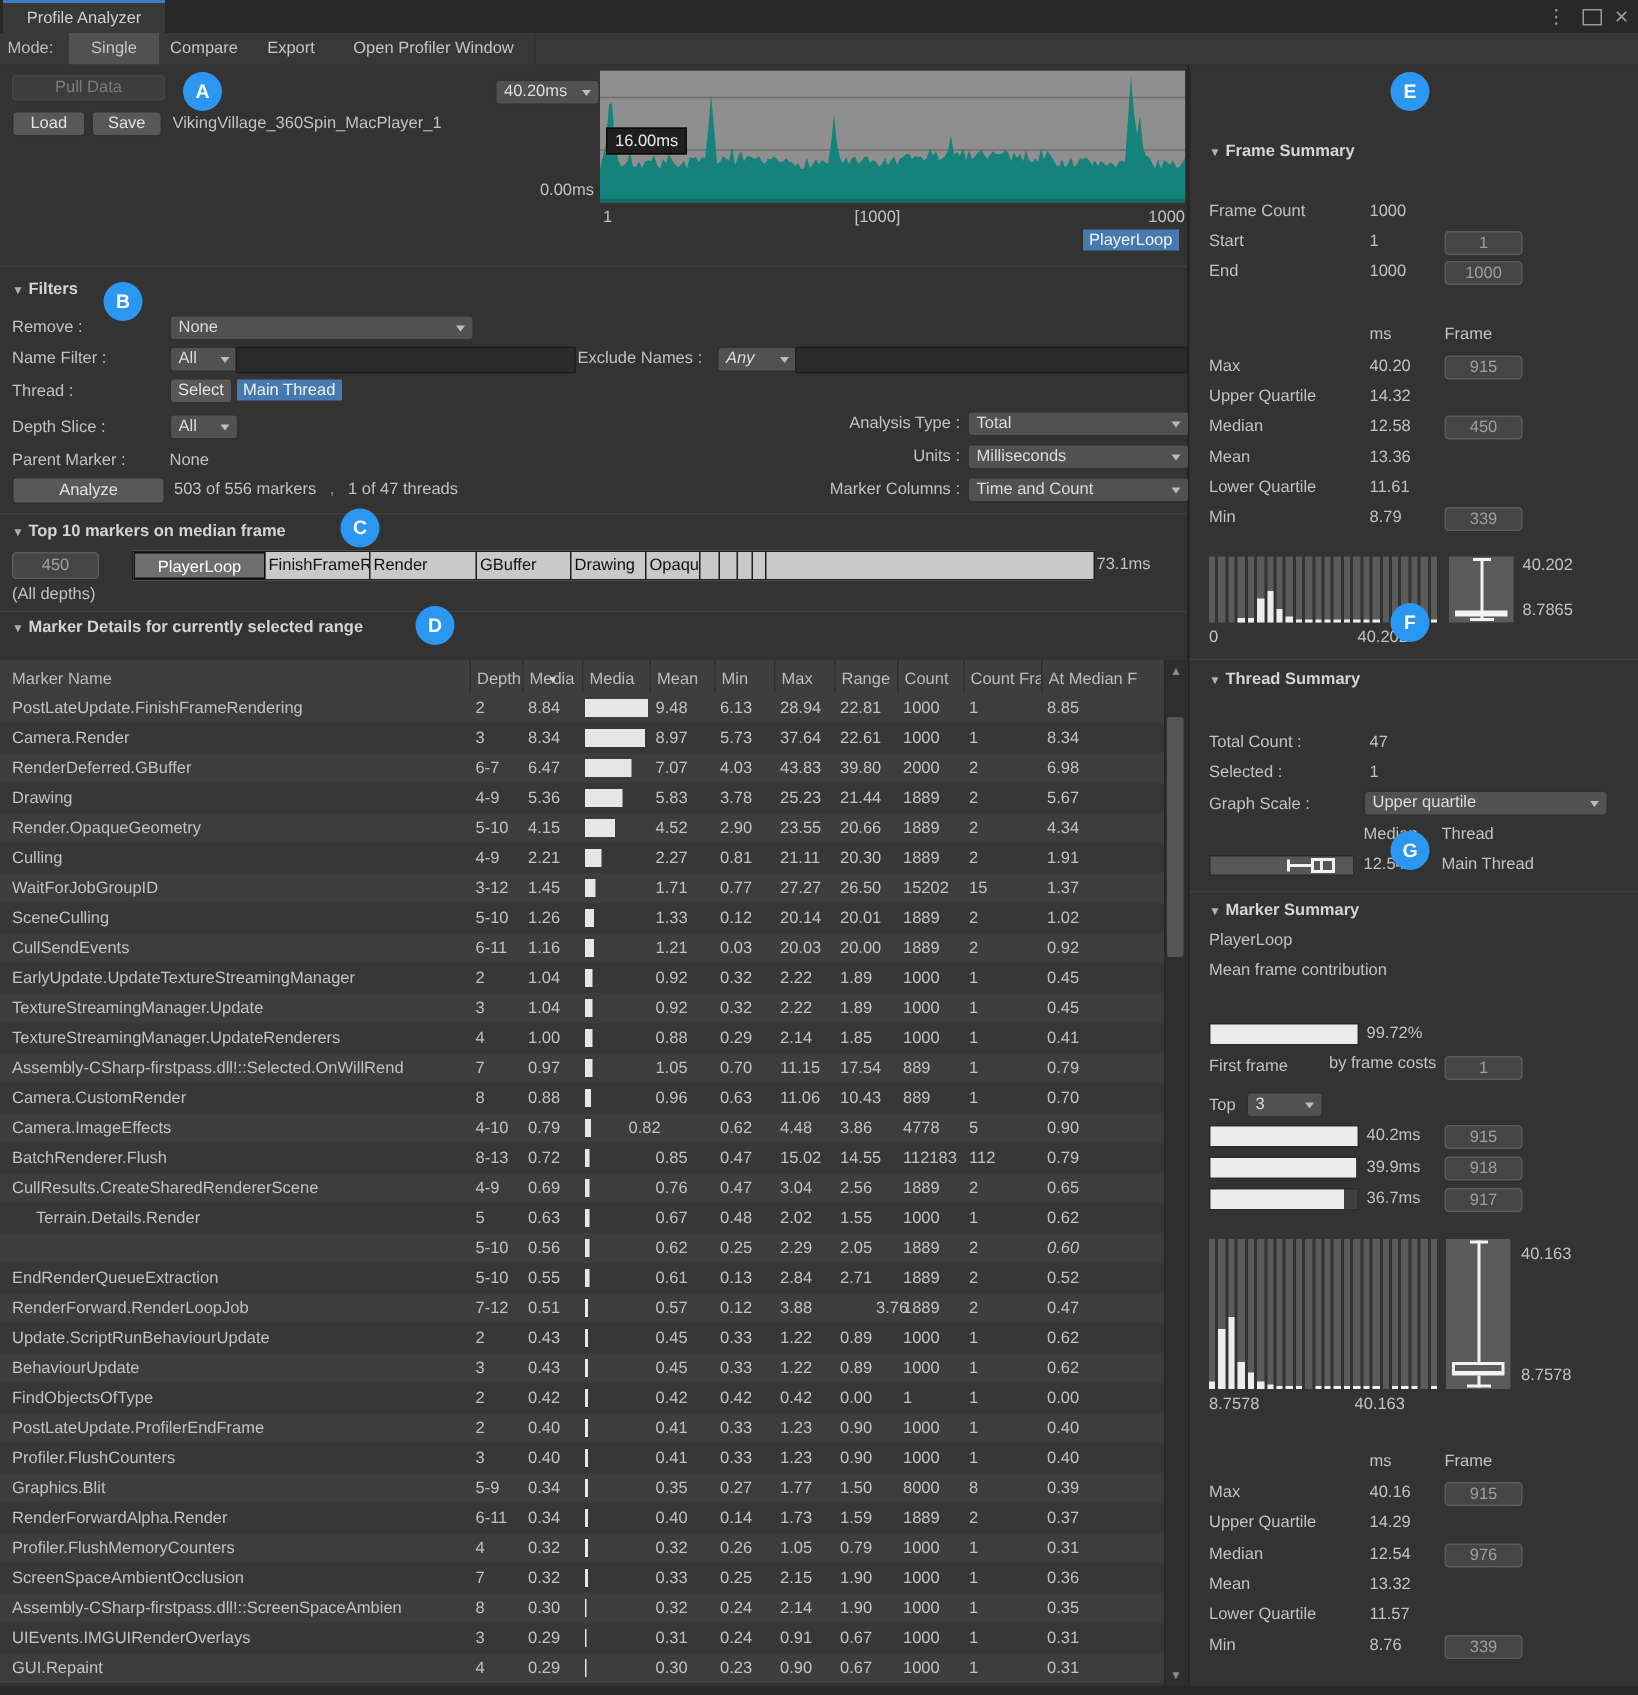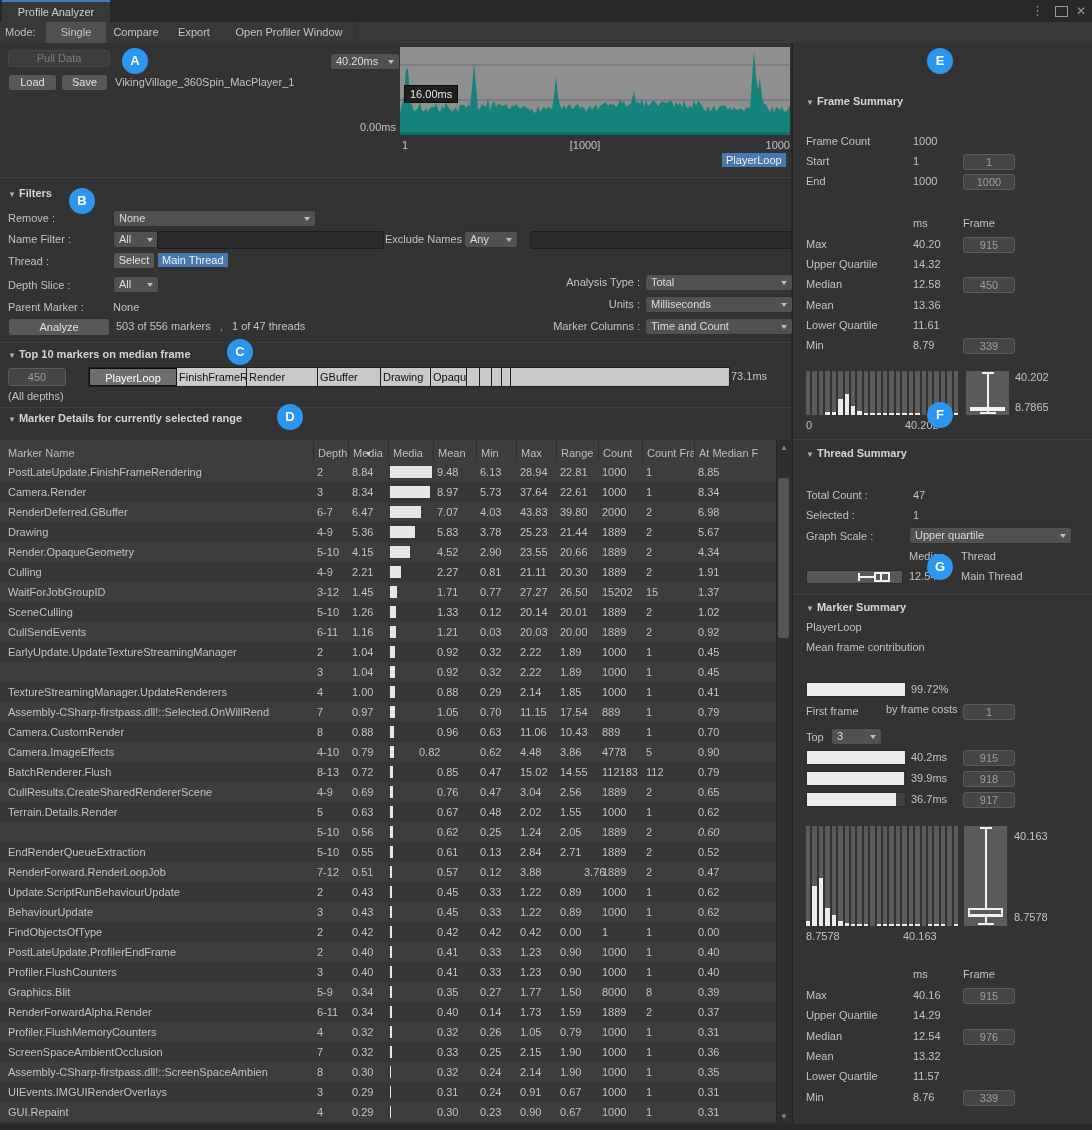--- a/index.html
+++ b/index.html
@@ -124,21 +124,21 @@
 
   <div class="abs hline" style="left:0;top:177px;width:791px;"></div>
   <div class="abs sec-hdr" style="left:8px;top:187px;">
     <span class="fold">▼</span><span>Filters</span></div>
   <div class="abs lbl" style="left:8px;top:212px;">Remove :</div>
   <div class="abs dd" style="left:113px;top:210px;width:196px;">None</div>
   <div class="abs lbl" style="left:8px;top:233px;">Name Filter :</div>
   <div class="abs dd" style="left:113px;top:231px;width:39px;">All</div>
   <input class="abs input" style="left: 157px; top: 231px; width: 221px;" value="">
   <div class="abs lbl" style="left:385px;top:233px;">Exclude Names :</div>
-  <div class="abs dd" style="left:464px;top:231px;width:47px;">Any</div>
+  <div class="abs dd" style="left:478px;top:231px;width:47px;font-style:italic;">Any</div>
   <input class="abs input" style="left: 530px; top: 231px; width: 256px;" value="">
   <div class="abs lbl" style="left:8px;top:255px;">Thread :</div>
   <div class="abs btn" style="left:113px;top:252px;width:40px;height:15px;line-height:15px;">Select</div>
   <div class="abs chip" style="left:158px;top:253px;">Main Thread</div>
   <div class="abs lbl" style="left:8px;top:279px;">Depth Slice :</div>
   <div class="abs dd" style="left:113px;top:276px;width:39px;">All</div>
   <div class="abs lbl" style="left:8px;top:301px;">Parent Marker :</div>
   <div class="abs lbl" style="left:113px;top:301px;">None</div>
   <div class="abs btn" style="left:8px;top:318px;width:100px;height:16px;line-height:16px;">Analyze</div>
   <div class="abs lbl" style="left:116px;top:320px;">
@@ -313,20 +313,21 @@
         <div class="mt-bar" style="left: 390px; width: 5px;"></div>
         <div class="mt-cell" style="left: 433px; width: 43px;">0.92</div>
         <div class="mt-cell" style="left: 476px; width: 40px;">0.32</div>
         <div class="mt-cell" style="left: 516px; width: 40px;">2.22</div>
         <div class="mt-cell" style="left: 556px; width: 42px;">1.89</div>
         <div class="mt-cell" style="left: 598px; width: 44px;">1000</div>
         <div class="mt-cell" style="left: 642px; width: 52px;">1</div>
         <div class="mt-cell" style="left: 694px; width: 82px;">0.45</div>
       </div>
       <div class="mt-row">
+        <div class="mt-cell" style="left: 0px; width: 313px; padding-left: 8px;">TextureStreamingManager.Update</div>
         <div class="mt-cell" style="left: 313px; width: 35px;">3</div>
         <div class="mt-cell" style="left: 348px; width: 40px;">1.04</div>
         <div class="mt-bar" style="left: 390px; width: 5px;"></div>
         <div class="mt-cell" style="left: 433px; width: 43px;">0.92</div>
         <div class="mt-cell" style="left: 476px; width: 40px;">0.32</div>
         <div class="mt-cell" style="left: 516px; width: 40px;">2.22</div>
         <div class="mt-cell" style="left: 556px; width: 42px;">1.89</div>
         <div class="mt-cell" style="left: 598px; width: 44px;">1000</div>
         <div class="mt-cell" style="left: 642px; width: 52px;">1</div>
         <div class="mt-cell" style="left: 694px; width: 82px;">0.45</div>
@@ -403,39 +404,39 @@
         <div class="mt-bar" style="left: 390px; width: 3px;"></div>
         <div class="mt-cell" style="left: 433px; width: 43px;">0.76</div>
         <div class="mt-cell" style="left: 476px; width: 40px;">0.47</div>
         <div class="mt-cell" style="left: 516px; width: 40px;">3.04</div>
         <div class="mt-cell" style="left: 556px; width: 42px;">2.56</div>
         <div class="mt-cell" style="left: 598px; width: 44px;">1889</div>
         <div class="mt-cell" style="left: 642px; width: 52px;">2</div>
         <div class="mt-cell" style="left: 694px; width: 82px;">0.65</div>
       </div>
       <div class="mt-row">
-        <div class="mt-cell" style="left: 0px; width: 313px; padding-left: 8px;">Terrain.Details.Render</div>
+        <div class="mt-cell" style="left: 0px; width: 313px; padding-left: 24px;">Terrain.Details.Render</div>
         <div class="mt-cell" style="left: 313px; width: 35px;">5</div>
         <div class="mt-cell" style="left: 348px; width: 40px;">0.63</div>
         <div class="mt-bar" style="left: 390px; width: 3px;"></div>
         <div class="mt-cell" style="left: 433px; width: 43px;">0.67</div>
         <div class="mt-cell" style="left: 476px; width: 40px;">0.48</div>
         <div class="mt-cell" style="left: 516px; width: 40px;">2.02</div>
         <div class="mt-cell" style="left: 556px; width: 42px;">1.55</div>
         <div class="mt-cell" style="left: 598px; width: 44px;">1000</div>
         <div class="mt-cell" style="left: 642px; width: 52px;">1</div>
         <div class="mt-cell" style="left: 694px; width: 82px;">0.62</div>
       </div>
       <div class="mt-row">
         <div class="mt-cell" style="left: 313px; width: 35px;">5-10</div>
         <div class="mt-cell" style="left: 348px; width: 40px;">0.56</div>
         <div class="mt-bar" style="left: 390px; width: 3px;"></div>
         <div class="mt-cell" style="left: 433px; width: 43px;">0.62</div>
         <div class="mt-cell" style="left: 476px; width: 40px;">0.25</div>
-        <div class="mt-cell" style="left: 516px; width: 40px;">1.24</div>
+        <div class="mt-cell" style="left: 516px; width: 40px;">2.29</div>
         <div class="mt-cell" style="left: 556px; width: 42px;">2.05</div>
         <div class="mt-cell" style="left: 598px; width: 44px;">1889</div>
         <div class="mt-cell" style="left: 642px; width: 52px;">2</div>
         <div class="mt-cell" style="left: 694px; width: 82px; font-style: italic;">0.60</div>
       </div>
       <div class="mt-row">
         <div class="mt-cell" style="left: 0px; width: 313px; padding-left: 8px;">EndRenderQueueExtraction</div>
         <div class="mt-cell" style="left: 313px; width: 35px;">5-10</div>
         <div class="mt-cell" style="left: 348px; width: 40px;">0.55</div>
         <div class="mt-bar" style="left: 390px; width: 3px;"></div>

